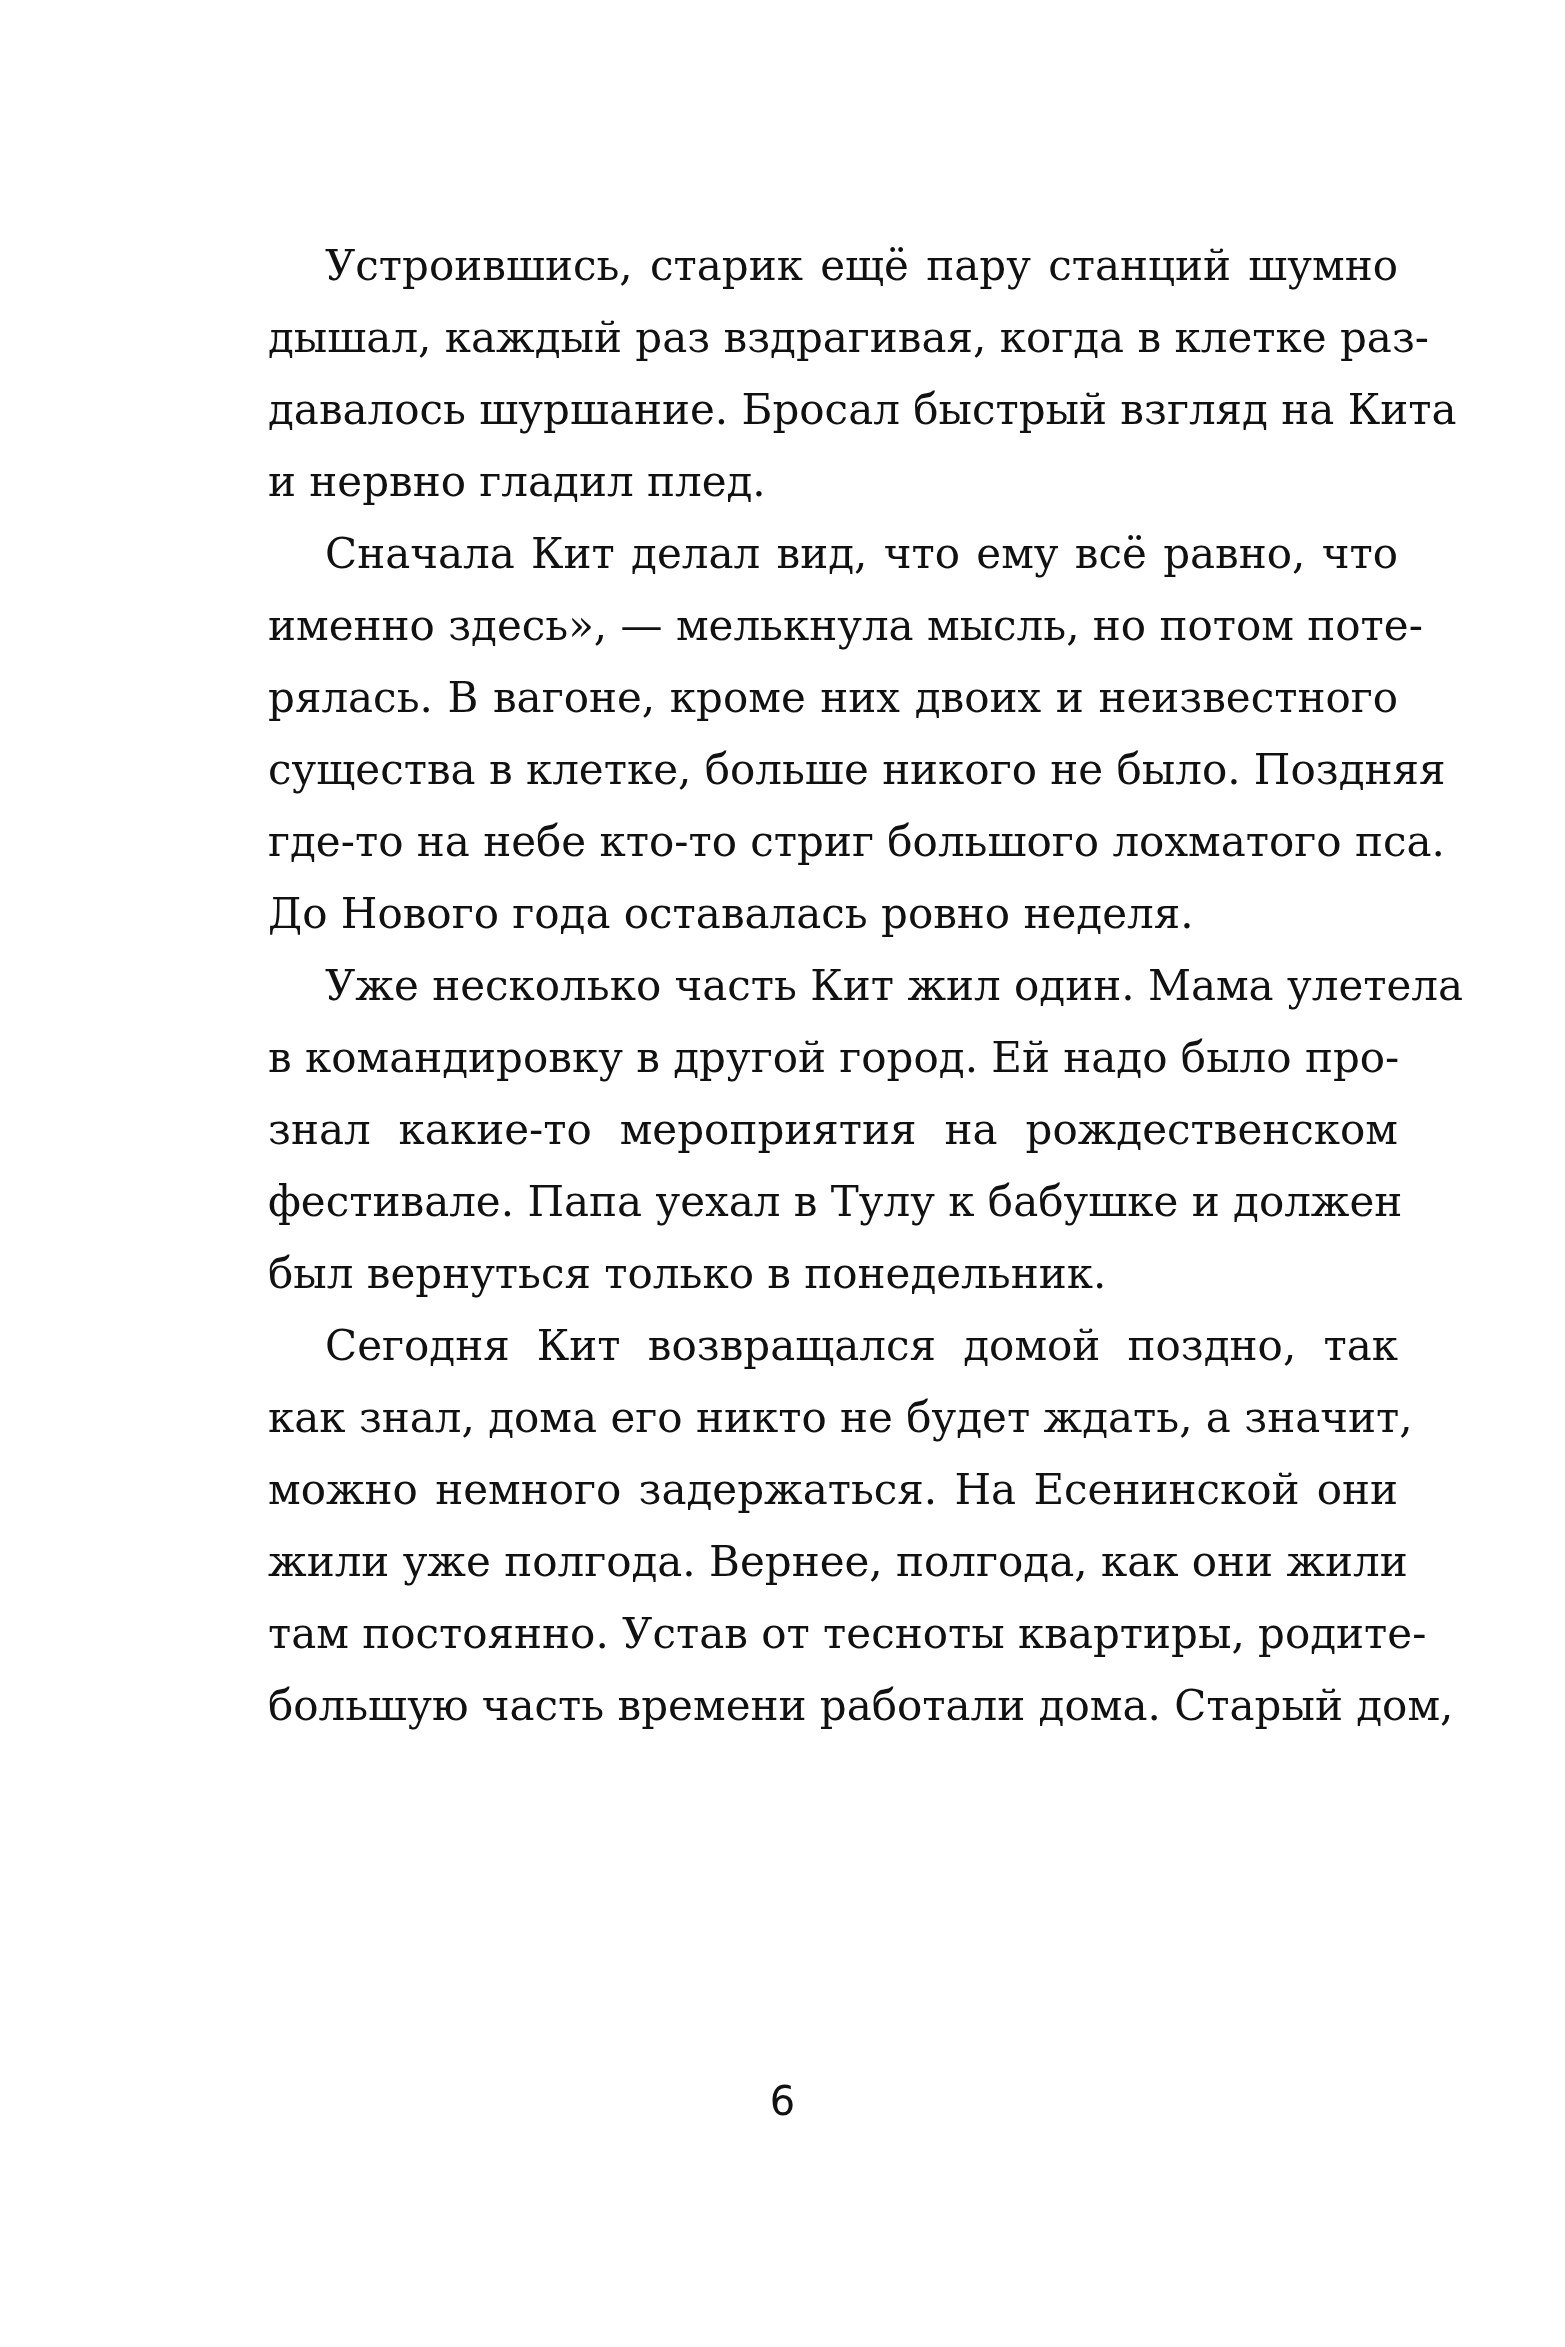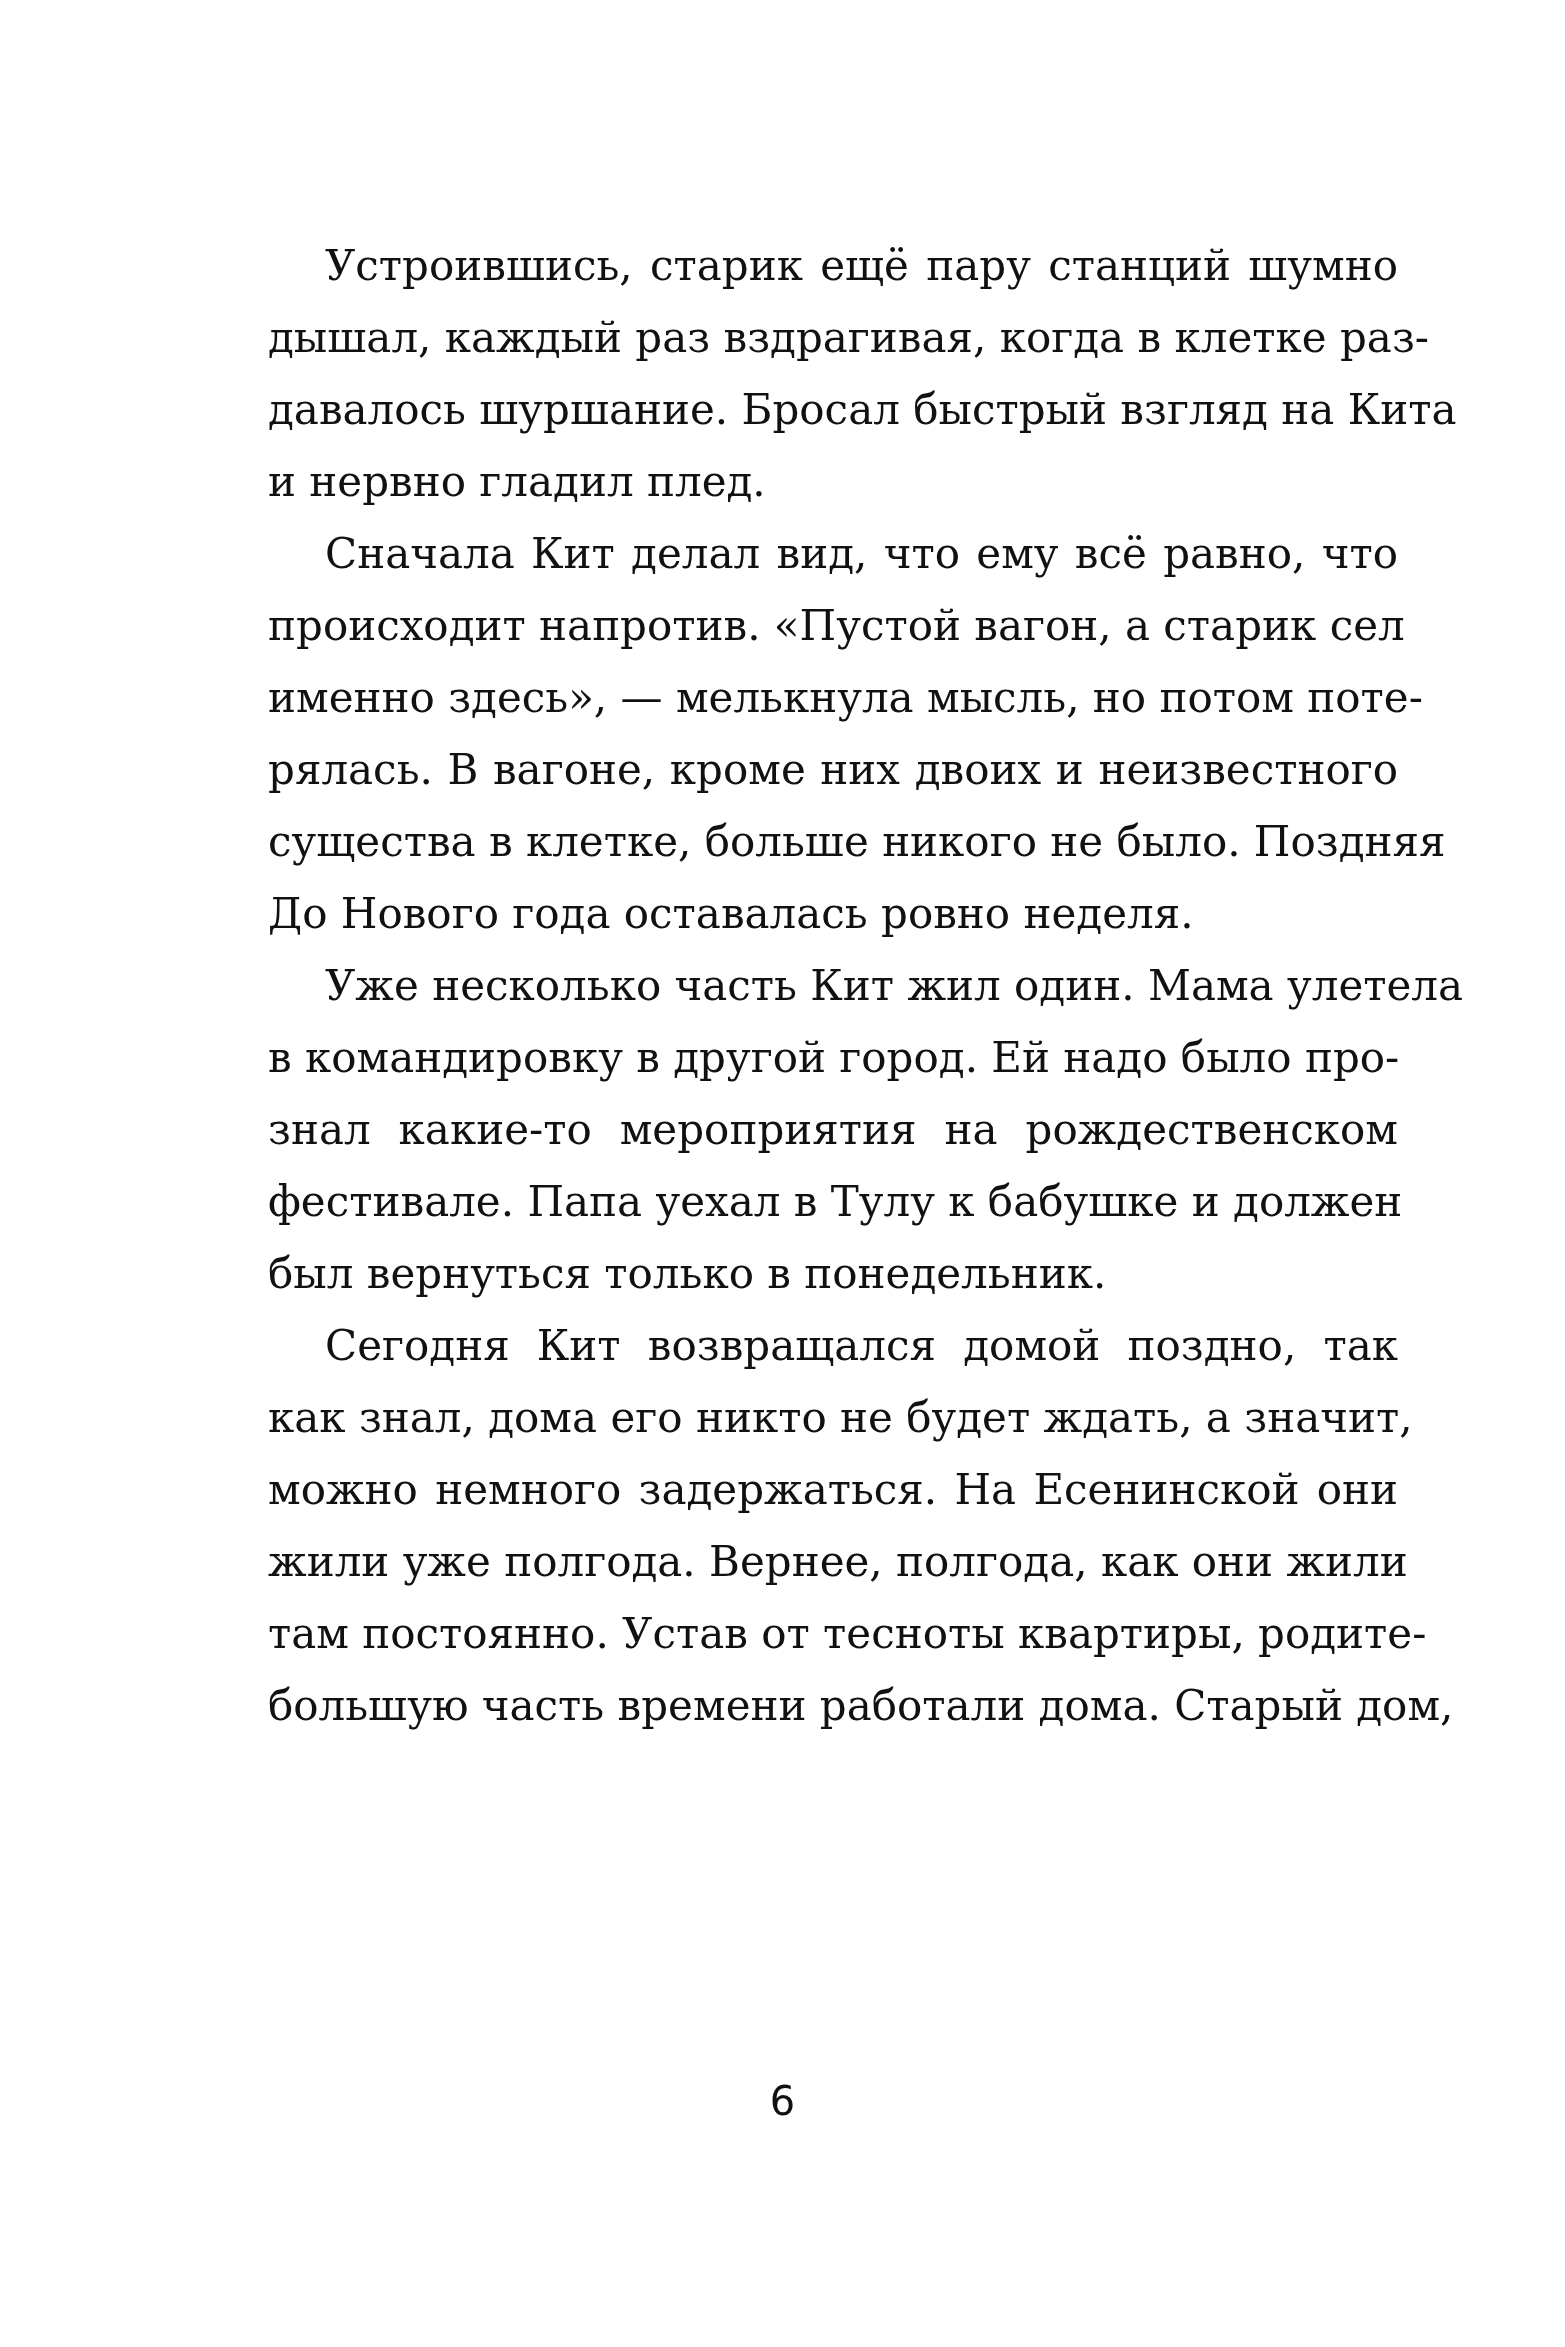--- a/index.html
+++ b/index.html
@@ -52,24 +52,24 @@
 
   <div class="paragraph">
     <span class="line first">Устроившись, старик ещё пару станций шумно</span>
     <span class="line">дышал, каждый раз вздрагивая, когда в клетке раз-</span>
     <span class="line">давалось шуршание. Бросал быстрый взгляд на Кита</span>
     <span class="line last">и нервно гладил плед.</span>
   </div>
 
   <div class="paragraph">
     <span class="line first">Сначала Кит делал вид, что ему всё равно, что</span>
-    <span class="line">происходит напротив. «Пустой вагон, а старик сел</span>
     <span class="line">именно здесь», — мелькнула мысль, но потом поте-</span>
     <span class="line">рялась. В вагоне, кроме них двоих и неизвестного</span>
     <span class="line">существа в клетке, больше никого не было. Поздняя</span>
+    <span class="line">где-то на небе кто-то стриг большого лохматого пса.</span>
     <span class="line last">До Нового года оставалась ровно неделя.</span>
   </div>
 
   <div class="paragraph">
     <span class="line first">Уже несколько часть Кит жил один. Мама улетела</span>
     <span class="line">в командировку в другой город. Ей надо было про-</span>
     <span class="line">знал какие-то мероприятия на рождественском</span>
     <span class="line">фестивале. Папа уехал в Тулу к бабушке и должен</span>
     <span class="line last">был вернуться только в понедельник.</span>
   </div>

